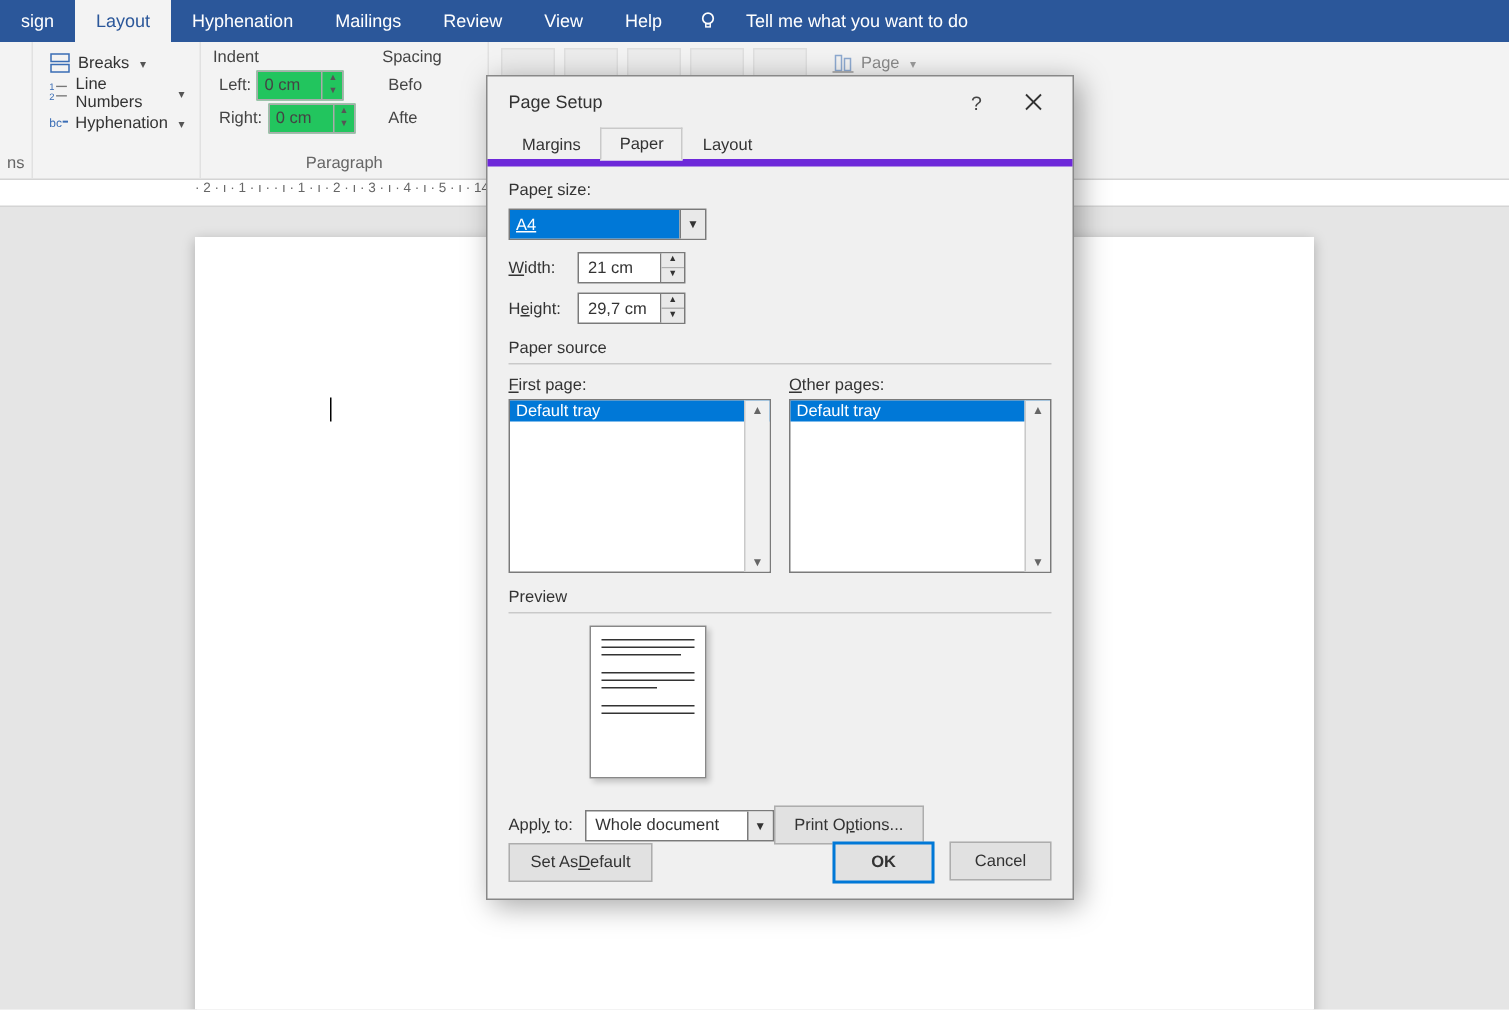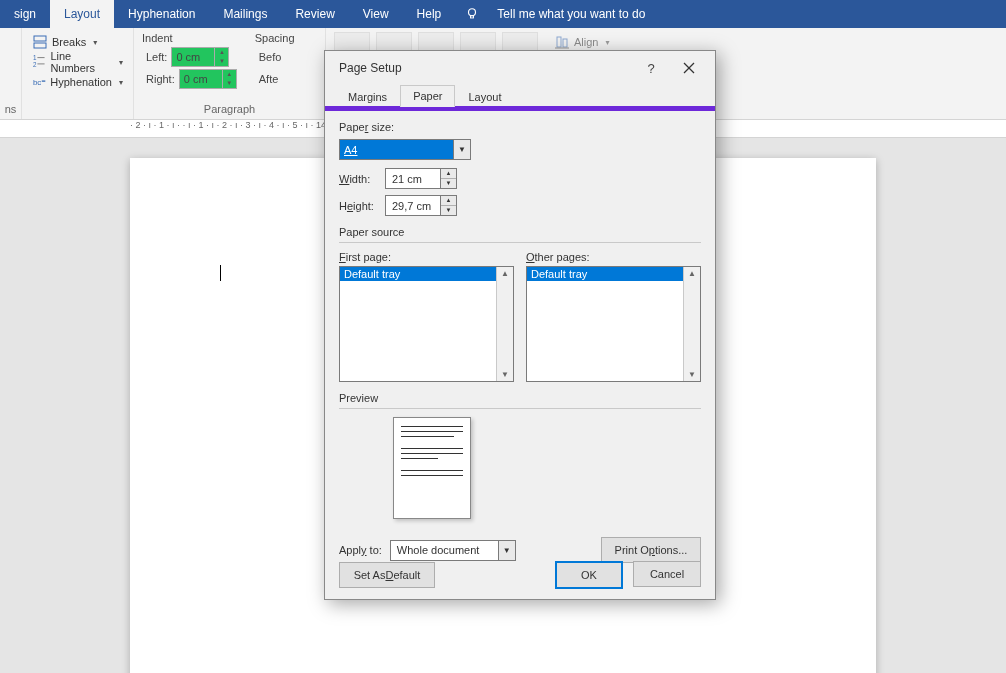--- a/index.html
+++ b/index.html
@@ -61,26 +61,26 @@
 .listbox { border: 1px solid #7a7a7a; background: #fff; height: 116px; position: relative; }
 .listbox .item.sel { background: #0078d7; color: #fff; padding: 1px 4px; }
 .listbox .sb { position: absolute; right: 0; top: 0; width: 17px; height: 100%; background: #f0f0f0; border-left: 1px solid #c9c9c9; display: flex; flex-direction: column; justify-content: space-between; }
 .listbox .sb span { font-size: 8px; text-align: center; color: #666; padding: 2px 0; }
 
 .preview-box { width: 78px; height: 102px; border: 1px solid #888; background: #fff; margin: 6px 0 0 54px; box-shadow: 2px 2px 4px rgba(0,0,0,.2); padding: 8px 7px; display: flex; flex-direction: column; gap: 4px; }
 .preview-box .ln { height: 1px; background: #333; }
 .preview-box .ln.sh { width: 60%; }
 .preview-box .ln.md { width: 85%; }
 
-.dlg-bottom-row { display: flex; align-items: center; justify-content: space-between; margin-top: 18px; gap: 40px; }
+.dlg-bottom-row { display: flex; align-items: center; margin-top: 18px; }
 .apply-combo { border: 1px solid #7a7a7a; background: #fff; width: 126px; height: 21px; display: flex; align-items: center; padding-left: 6px; position: relative; }
 .apply-combo .dd { position: absolute; right: 0; top: 0; width: 17px; height: 100%; border-left: 1px solid #7a7a7a; background: #e9e9e9; display: flex; align-items: center; justify-content: center; font-size: 8px; }
 
 .dlg-btn { border: 1px solid #adadad; background: #e1e1e1; height: 23px; padding: 12px 12px; font-size: 11px; display: inline-flex; align-items: center; justify-content: center; min-width: 68px; }
-.dlg-btn.primary { border: 2px solid #0078d7; background: #e1e1e1; }
+.dlg-btn.primary { border: 2px solid #0078d7; background: #e1e1e1; font-weight: bold; }
 .dialog-footer { position: absolute; bottom: 10px; left: 14px; right: 14px; display: flex; justify-content: space-between; align-items: center; }
 .dialog-footer .right-btns { display: flex; gap: 10px; }
 
 .underline-key { text-decoration: underline; }
 </style>
 </head>
 <body>
 
 <div class="ribbon-tabs">
   <div class="ribbon-tab">sign</div>
@@ -198,21 +198,21 @@
         <div class="arrange-ic"></div>
         <div class="arrange-ic"></div>
       </div>
       <div>
         <div class="ribbon-btn dd-arrow">
           <span class="ic"><svg viewBox="0 0 16 16">
                 <rect x="3" y="3" width="4" height="10" fill="none" stroke="#3a6db5"></rect>
                 <rect x="9" y="5" width="4" height="8" fill="none" stroke="#3a6db5"></rect>
                 <line x1="1" y1="14" x2="15" y2="14" stroke="#555"></line>
               </svg></span>
-          <span>Align</span>
+          <span>Page</span>
         </div>
         <div class="ribbon-btn dd-arrow">
           <span class="ic"><svg viewBox="0 0 16 16">
                 <rect x="2" y="2" width="8" height="8" fill="none" stroke="#888"></rect>
                 <rect x="6" y="6" width="8" height="8" fill="none" stroke="#888"></rect>
               </svg></span>
           <span>oup</span>
         </div>
         <div class="ribbon-btn dd-arrow">
           <span class="ic"><svg viewBox="0 0 16 16">

